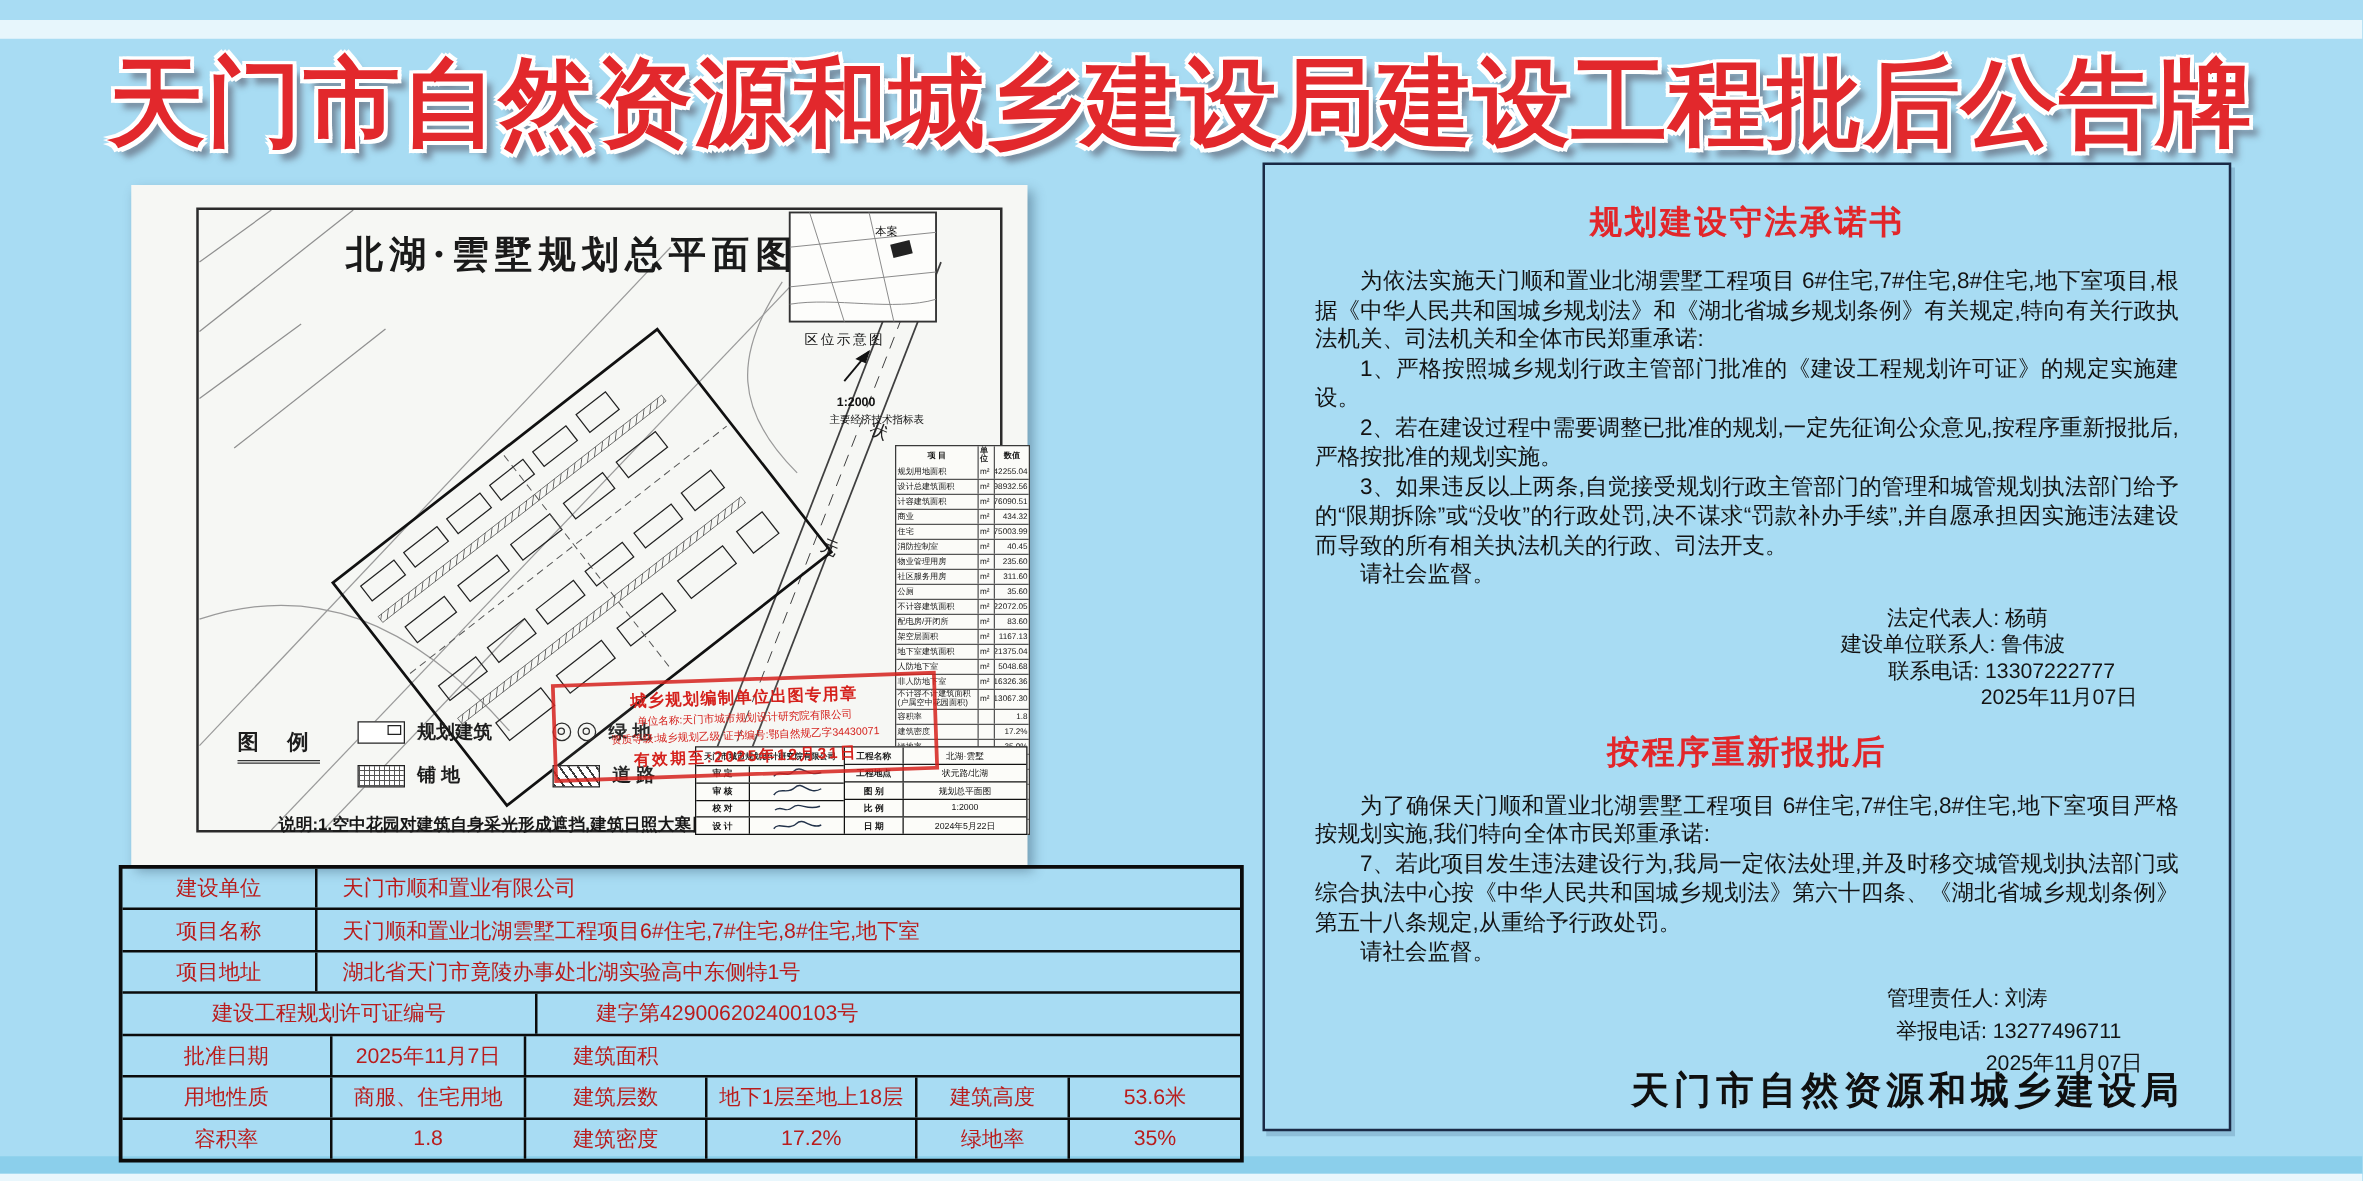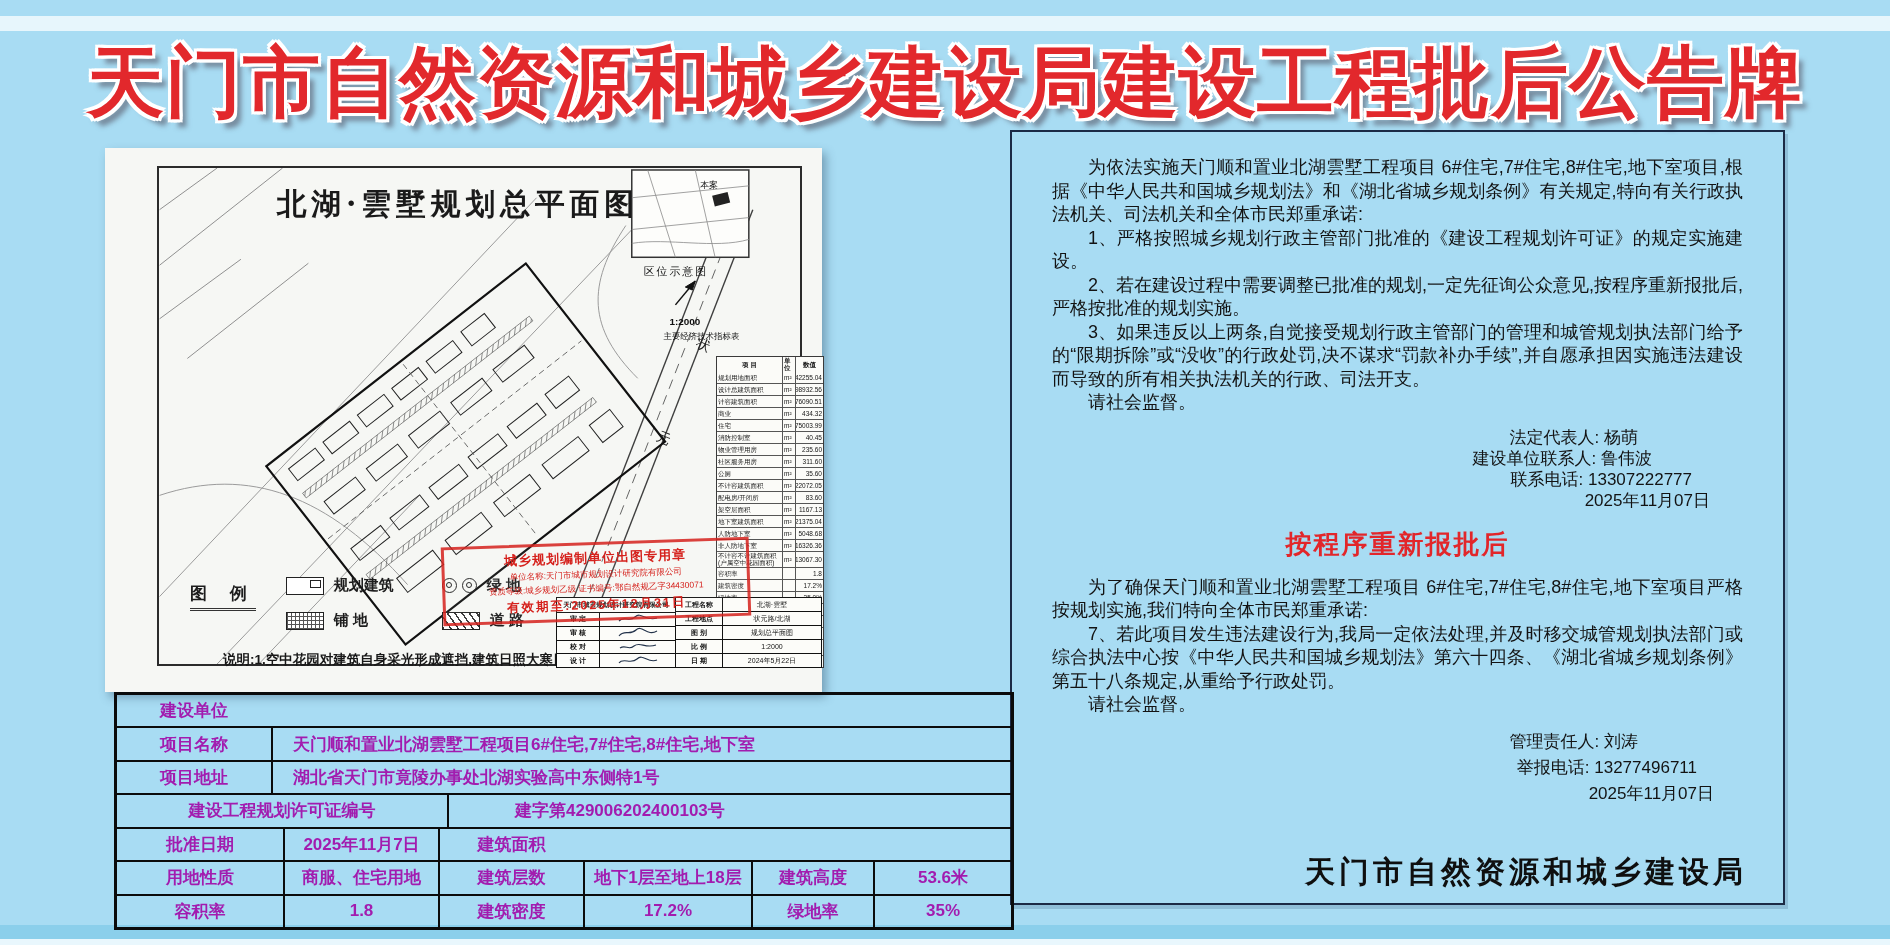--- a/index.html
+++ b/index.html
@@ -91,32 +91,32 @@
   .sym-paving{background-image:
     repeating-linear-gradient(0deg,#555 0 1px,transparent 1px 4px),
     repeating-linear-gradient(90deg,#555 0 1px,transparent 1px 4px)}
   .sym-road{background-image:repeating-linear-gradient(55deg,#333 0 1.5px,transparent 1.5px 6px)}
   .map-note{position:absolute;left:118px;top:503px;z-index:3;font-size:13.5px;font-weight:bold;color:#181818;white-space:nowrap}
 
   
   .info-table{
     position:absolute;left:95px;top:692px;width:900px;height:238px;z-index:2;
     border:3px solid #0b0b0b;box-sizing:border-box;display:flex;flex-direction:column;
-    font-size:17px;font-weight:bold;color:#a21caf;margin-left:19px;
+    font-size:17px;font-weight:normal;color:#b91c1c;
   }
   .it-row{flex:1;display:grid}
   .it-row + .it-row{border-top:2.5px solid #0b0b0b}
   .row-a{grid-template-columns:154px 1fr}
   .row-b{grid-template-columns:330px 1fr}
   .row-c4{grid-template-columns:166px 155px 145px 1fr}
   .row-c6{grid-template-columns:166px 155px 145px 168px 122px 1fr}
   .it-cell{display:flex;align-items:center;justify-content:center;padding:0 6px;box-sizing:border-box;overflow:hidden}
   .it-cell + .it-cell{border-left:2.5px solid #0b0b0b}
   .it-left{justify-content:flex-start;padding-left:20px}
-  .it-left-deep{justify-content:flex-start;padding-left:66px}
+  .it-left-deep{justify-content:flex-start;padding-left:47px}
   .it-left-mid{justify-content:flex-start;padding-left:14px}
 
   
   .right-panel{
     position:absolute;left:1010px;top:130px;width:775px;height:775px;box-sizing:border-box;
     border:2px solid #1b2a45;padding:24px 40px 0 40px;
     box-shadow:3px 4px 0 rgba(95,135,165,.35);
   }
   .rp-title{text-align:center;color:#e2262a;font-size:26px;font-weight:bold;letter-spacing:2px;margin:4px 0 18px}
   .rp-title-2{margin-top:16px;margin-bottom:14px}
@@ -478,20 +478,21 @@
         <span>道  路</span>
       </div>
     </div>
   </div>
   <div class="map-note">说明:1.空中花园对建筑自身采光形成遮挡,建筑日照大寒日不满足日照3小时要求.</div>
 </div>
 
 <div class="info-table">
   <div class="it-row row-a">
     <div class="it-cell">建设单位</div>
+    <div class="it-cell it-left">天门市顺和置业有限公司</div>
   </div>
   <div class="it-row row-a">
     <div class="it-cell">项目名称</div>
     <div class="it-cell it-left">天门顺和置业北湖雲墅工程项目6#住宅,7#住宅,8#住宅,地下室</div>
   </div>
   <div class="it-row row-a">
     <div class="it-cell">项目地址</div>
     <div class="it-cell it-left">湖北省天门市竟陵办事处北湖实验高中东侧特1号</div>
   </div>
   <div class="it-row row-b">
@@ -515,20 +516,21 @@
     <div class="it-cell">容积率</div>
     <div class="it-cell">1.8</div>
     <div class="it-cell">建筑密度</div>
     <div class="it-cell">17.2%</div>
     <div class="it-cell">绿地率</div>
     <div class="it-cell">35%</div>
   </div>
 </div>
 
 <div class="right-panel">
+  <div class="rp-title">规划建设守法承诺书</div>
   <div class="rp-paras">
 
   <p>为依法实施天门顺和置业北湖雲墅工程项目 6#住宅,7#住宅,8#住宅,地下室项目,根据《中华人民共和国城乡规划法》和《湖北省城乡规划条例》有关规定,特向有关行政执法机关、司法机关和全体市民郑重承诺:</p>
       <p>1、严格按照城乡规划行政主管部门批准的《建设工程规划许可证》的规定实施建设。</p>
       <p>2、若在建设过程中需要调整已批准的规划,一定先征询公众意见,按程序重新报批后,严格按批准的规划实施。</p>
       <p>3、如果违反以上两条,自觉接受规划行政主管部门的管理和城管规划执法部门给予的“限期拆除”或“没收”的行政处罚,决不谋求“罚款补办手续”,并自愿承担因实施违法建设而导致的所有相关执法机关的行政、司法开支。</p>
       <p>请社会监督。</p>
     </div>
   <div class="sig">
     <div class="s1-l1">法定代表人: 杨萌</div>

